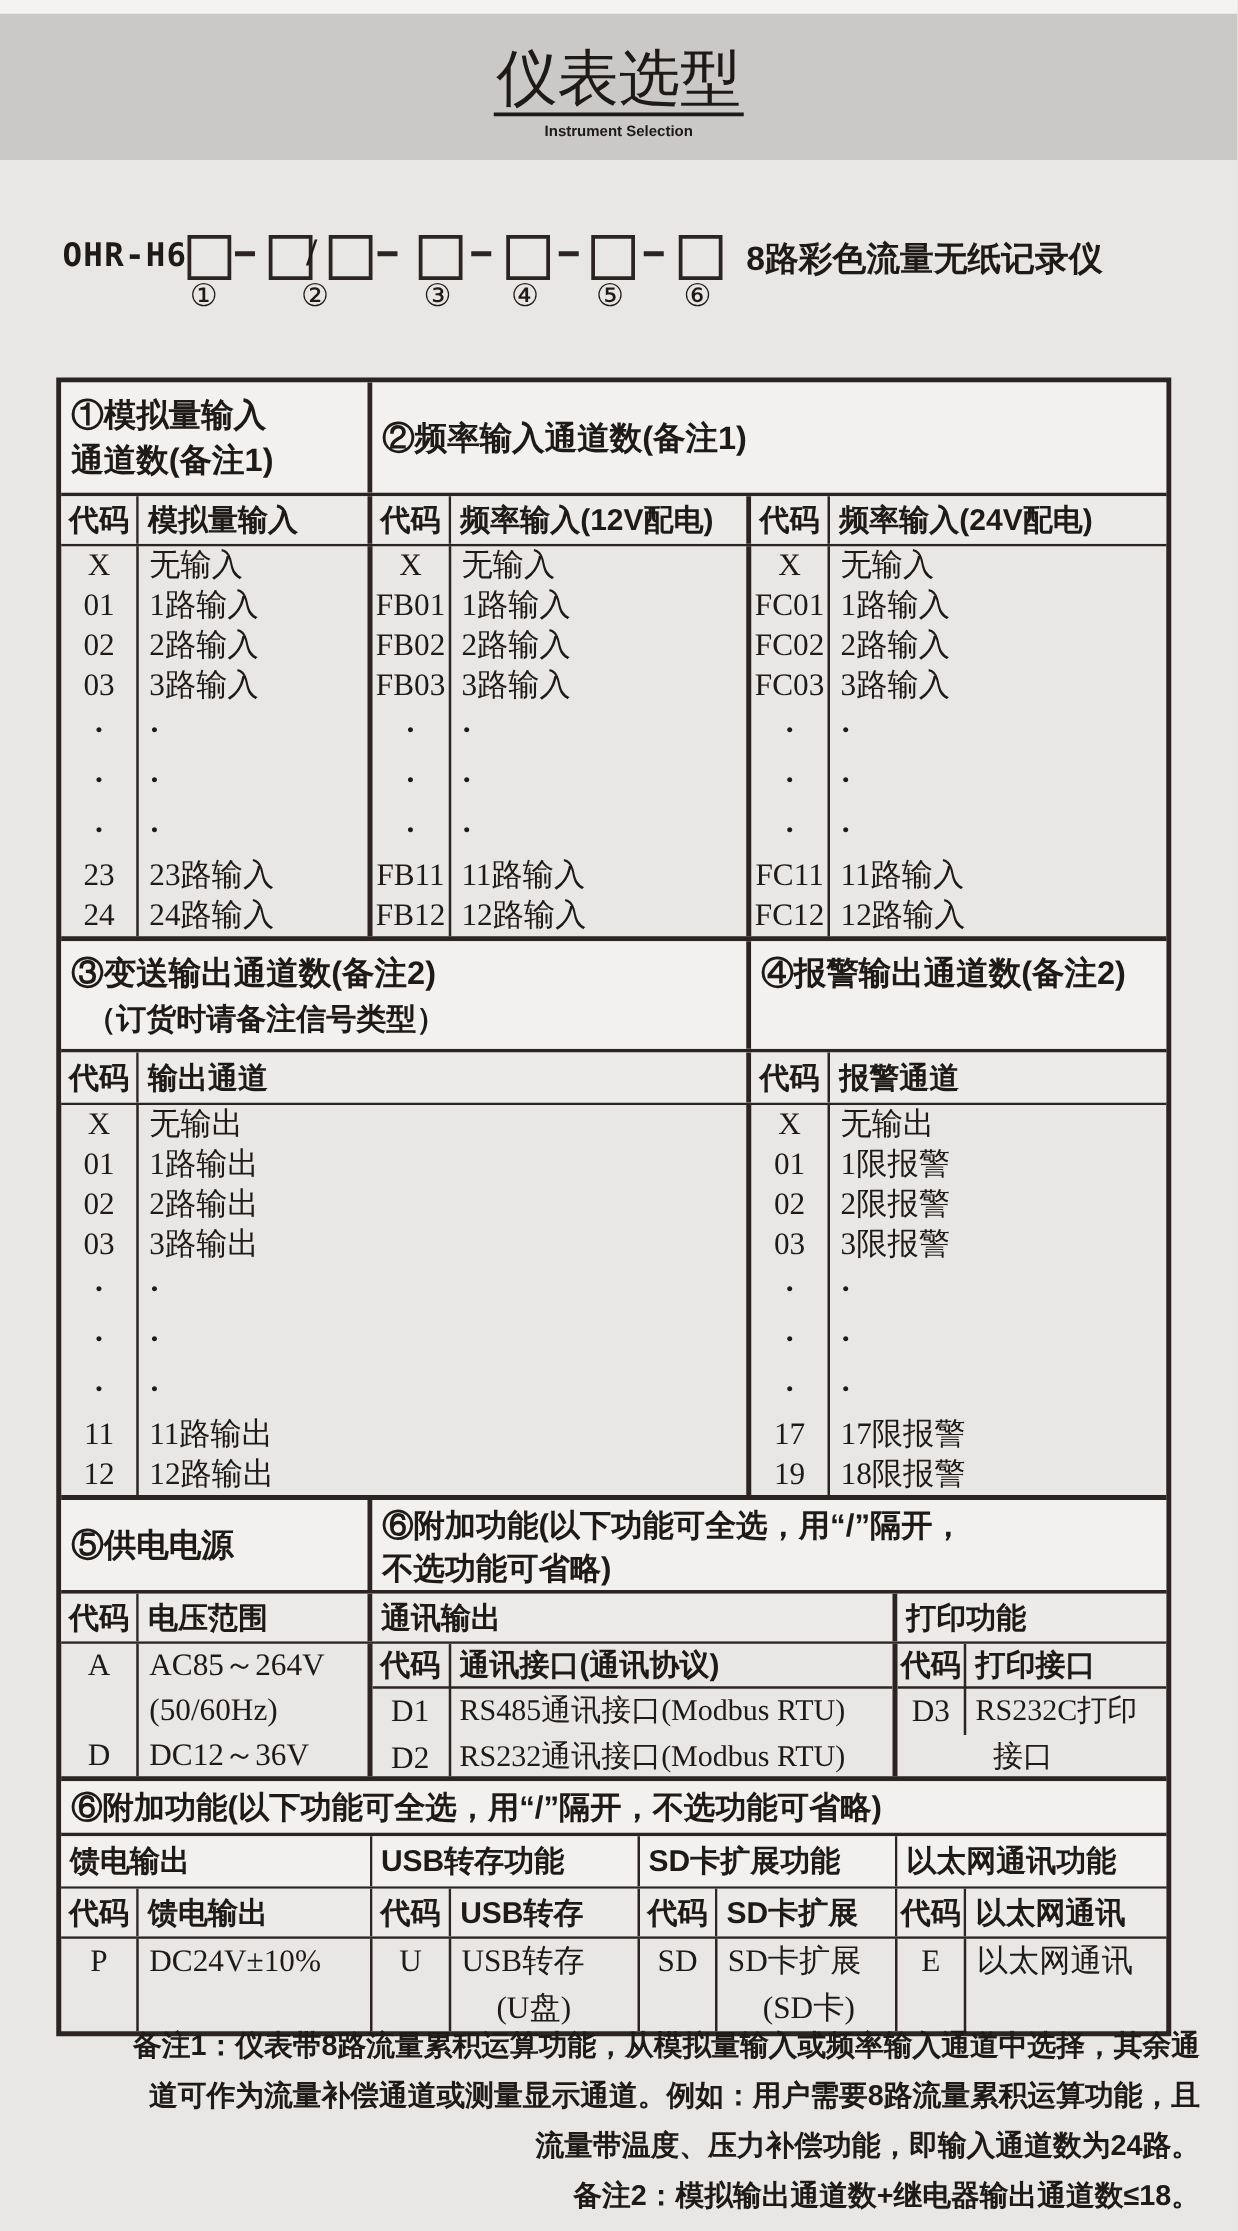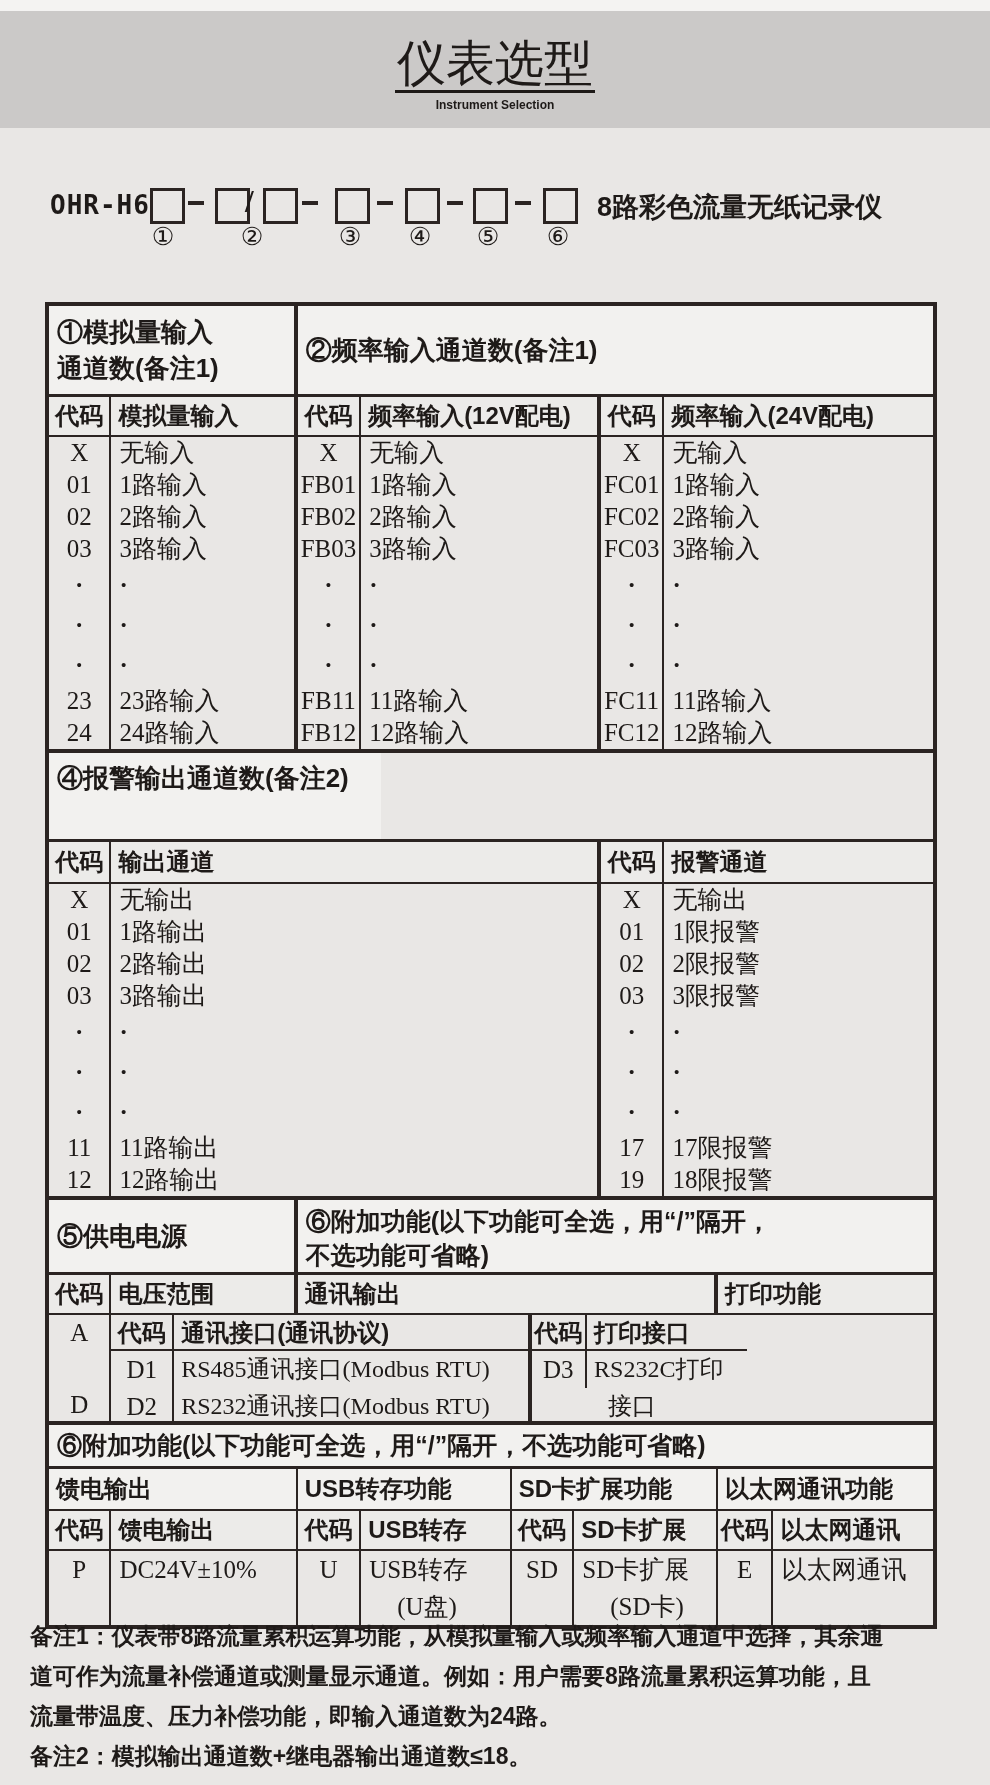--- a/index.html
+++ b/index.html
@@ -64,21 +64,21 @@
   .ln{height:32px;line-height:32px;white-space:nowrap;}
   .ln.dot{height:40px;line-height:40px;font-weight:bold;}
   .pln{height:36px;line-height:36px;white-space:nowrap;}
   .subrow{display:flex;width:100%;box-sizing:border-box;}
   .scell{box-sizing:border-box;border-right:2px solid var(--bd);overflow:hidden;}
   .scell.last{border-right:none;}
   .ccode{width:15.09%;} .cdesc{width:84.91%;}
   .pcode{width:25.81%;} .pdesc{width:74.19%;}
   .h36{height:36px;line-height:36px;} .h37{height:37px;line-height:37px;}
 
-  .notes{position:absolute;left:30px;top:1616px;width:930px;font-weight:bold;font-size:23px;}
+  .notes{position:absolute;left:30px;top:1616px;width:930px;font-weight:bold;font-size:23px;text-align:right;}
   .notes div{line-height:40px;white-space:nowrap;}
 </style>
 </head>
 <body>
 
 <div class="page">
   <div class="topstrip"></div>
 
   <div class="band">
     <div><span class="title">仪表选型</span></div>
@@ -191,20 +191,24 @@
           <div class="ln">3路输入</div>
           <div class="ln dot">·</div>
           <div class="ln dot">·</div>
           <div class="ln dot">·</div>
           <div class="ln">11路输入</div>
           <div class="ln">12路输入</div>
         </div>
     </div>
 
     <div class="row bb3" style="height:89px">
+      <div class="cell cwN thick hdrbg">
+        <div class="hdr" style="font-size:26px;line-height:34px;padding:8px 0 0 8px">③变送输出通道数(备注2)</div>
+        <div class="hdr" style="font-size:24px;line-height:34px;padding:4px 0 0 20px">（订货时请备注信号类型）</div>
+      </div>
       <div class="cell cwO last hdrbg hdr" style="font-size:26px;line-height:34px;padding:8px 0 0 8px">④报警输出通道数(备注2)</div>
     </div>
 
     <div class="row bb2" style="height:42px">
       <div class="cell cw1 chbg hdr colhdr ctr">代码</div>
       <div class="cell cwC thick chbg hdr colhdr lft">输出通道</div>
       <div class="cell cw5 chbg hdr colhdr ctr">代码</div>
       <div class="cell cw6 last chbg hdr colhdr lft">报警通道</div>
     </div>
 
@@ -268,20 +272,25 @@
       <div class="cell cw2 thick chbg hdr colhdr lft">电压范围</div>
       <div class="cell cwE thick chbg hdr colhdr lft">通讯输出</div>
       <div class="cell cwF last chbg hdr colhdr lft">打印功能</div>
     </div>
 
     <div class="row bb4" style="height:110px">
       <div class="cell cw1 data code">
         <div class="pln">A</div>
         <div class="pln"></div>
         <div class="pln">D</div>
+      </div>
+      <div class="cell cw2 thick data desc">
+        <div class="pln">AC85～264V</div>
+        <div class="pln">(50/60Hz)</div>
+        <div class="pln">DC12～36V</div>
       </div>
       <div class="cell cwE thick" style="padding:0">
         <div class="subrow bb2" style="height:36px">
           <div class="scell ccode hdr colhdr ctr h36" style="display:block;text-align:center">代码</div>
           <div class="scell cdesc last hdr colhdr lft h36" style="display:block;padding-left:7px">通讯接口(通讯协议)</div>
         </div>
         <div class="subrow" style="height:37px">
           <div class="scell ccode data code h37">D1</div>
           <div class="scell cdesc last data h37" style="padding-left:7px;font-size:24px">RS485通讯接口(Modbus RTU)</div>
         </div>

